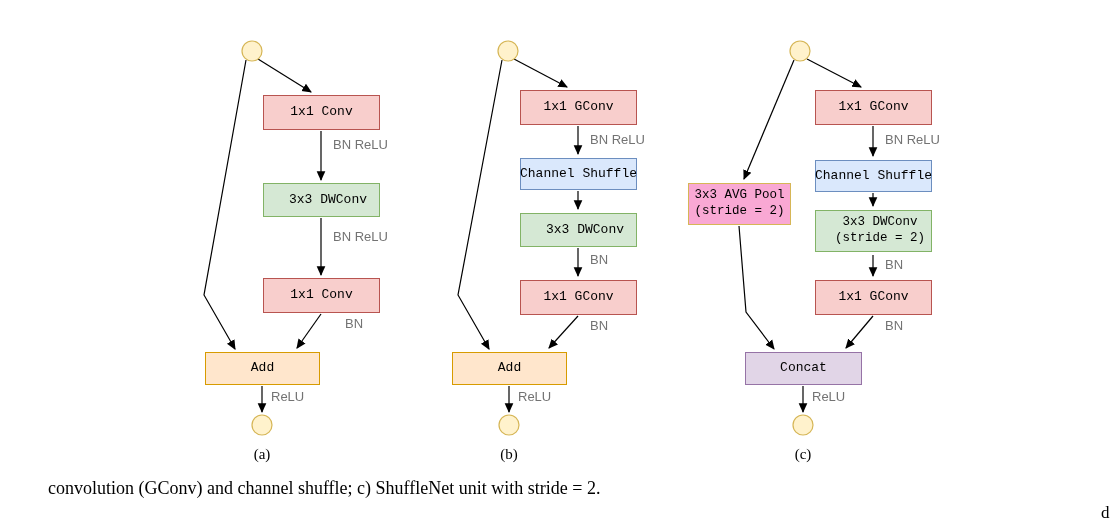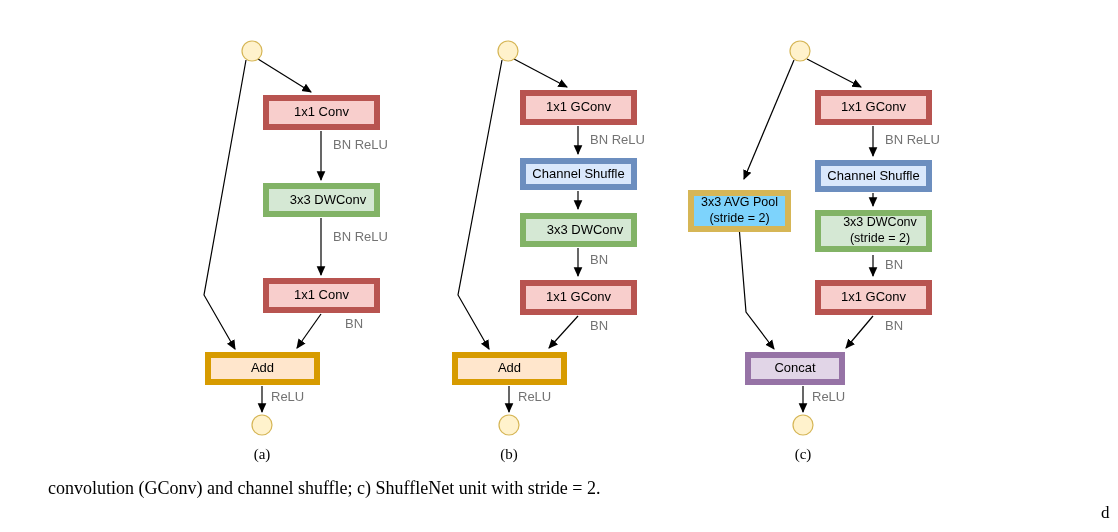--- a/index.html
+++ b/index.html
@@ -10,37 +10,38 @@
     background: #ffffff;
     overflow: hidden;
     font-family: "Liberation Sans", sans-serif;
   }
   .diagram { position: absolute; left: 0; top: 0; width: 1118px; height: 470px; }
   svg.edges { position: absolute; left: 0; top: 0; }
 
   .box {
     position: absolute;
     box-sizing: border-box;
-    border: 6px solid #ec4899;
+    border: 1px solid #ec4899;
     display: flex;
     flex-direction: column;
     align-items: center;
     justify-content: center;
     font-size: 13px;
     line-height: 1.25;
     color: #000;
     text-align: center;
     white-space: nowrap;
+    font-family: Liberation Mono, monospace;
   }
   .box.small { font-size: 12.5px; }
   .pink   { background: #f8cecc; border-color: #b85450; }
   .green  { background: #d5e8d4; border-color: #82b366; padding-left: 13px; }
   .blue   { background: #dae8fc; border-color: #6c8ebf; }
   .orange { background: #ffe6cc; border-color: #d79b00; }
-  .yellow { background: #7dd3fc; border-color: #d6b656; margin-top: 7px; }
+  .yellow { background: #f9a8d4; border-color: #d6b656; }
   .purple { background: #e1d5e7; border-color: #9673a6; }
 
   .elabel {
     position: absolute;
     font-size: 13px;
     color: #737373;
     white-space: nowrap;
   }
   .sublabel {
     position: absolute;
@@ -143,21 +144,21 @@
       <span>3x3 AVG Pool</span>
       <span>(stride = 2)</span>
     </div>
     <div class="box pink" style="left:815px;top:90px;width:117px;height:35px;">1x1 GConv</div>
     <div class="box blue" style="left:815px;top:160px;width:117px;height:32px;">Channel Shuffle</div>
     <div class="box green small" style="left:815px;top:210px;width:117px;height:42px;">
       <span>3x3 DWConv</span>
       <span>(stride = 2)</span>
     </div>
     <div class="box pink" style="left:815px;top:280px;width:117px;height:35px;">1x1 GConv</div>
-    <div class="box purple" style="left:745px;top:352px;width:100px;height:33px;">Concat</div>
+    <div class="box purple" style="left:745px;top:352px;width:117px;height:33px;">Concat</div>
 
     <span class="elabel" style="left:885px;top:132px;">BN ReLU</span>
     <span class="elabel" style="left:885px;top:257px;">BN</span>
     <span class="elabel" style="left:885px;top:318px;">BN</span>
     <span class="elabel" style="left:812px;top:389px;">ReLU</span>
     <span class="sublabel" style="left:781px;top:446px;">(c)</span>
   </div>
 
   <div class="caption">
     <div>convolution (GConv) and channel shuffle; c) ShuffleNet unit with stride = 2.</div>

